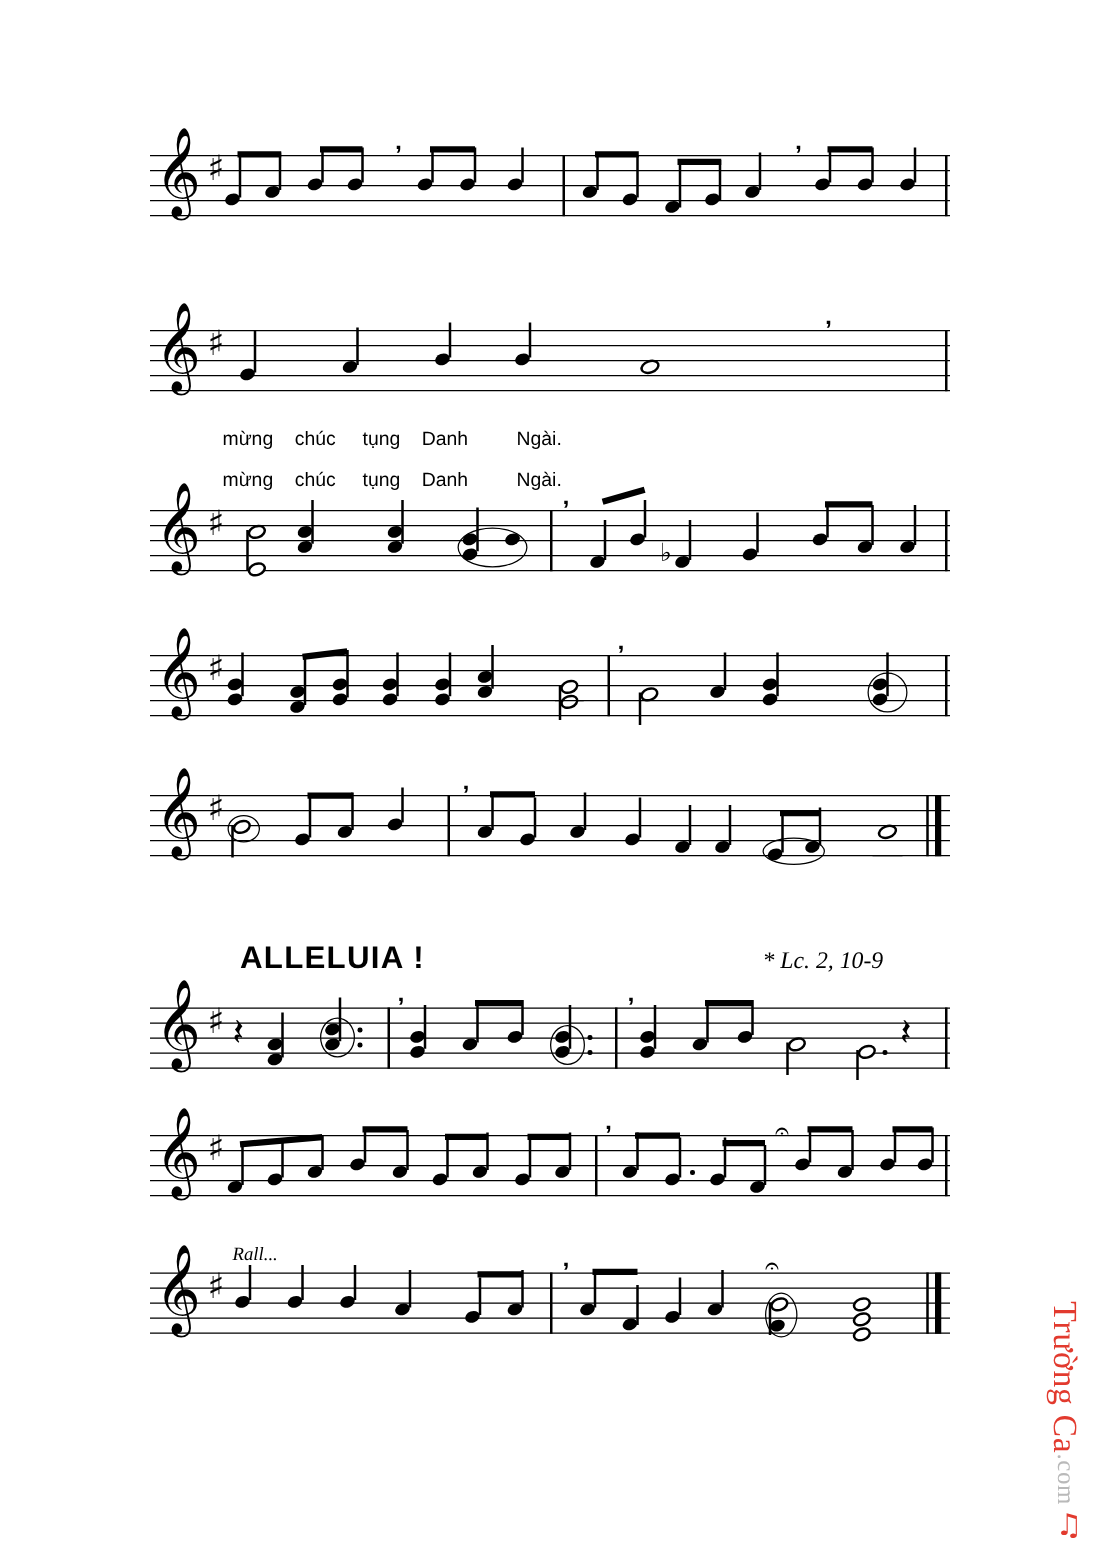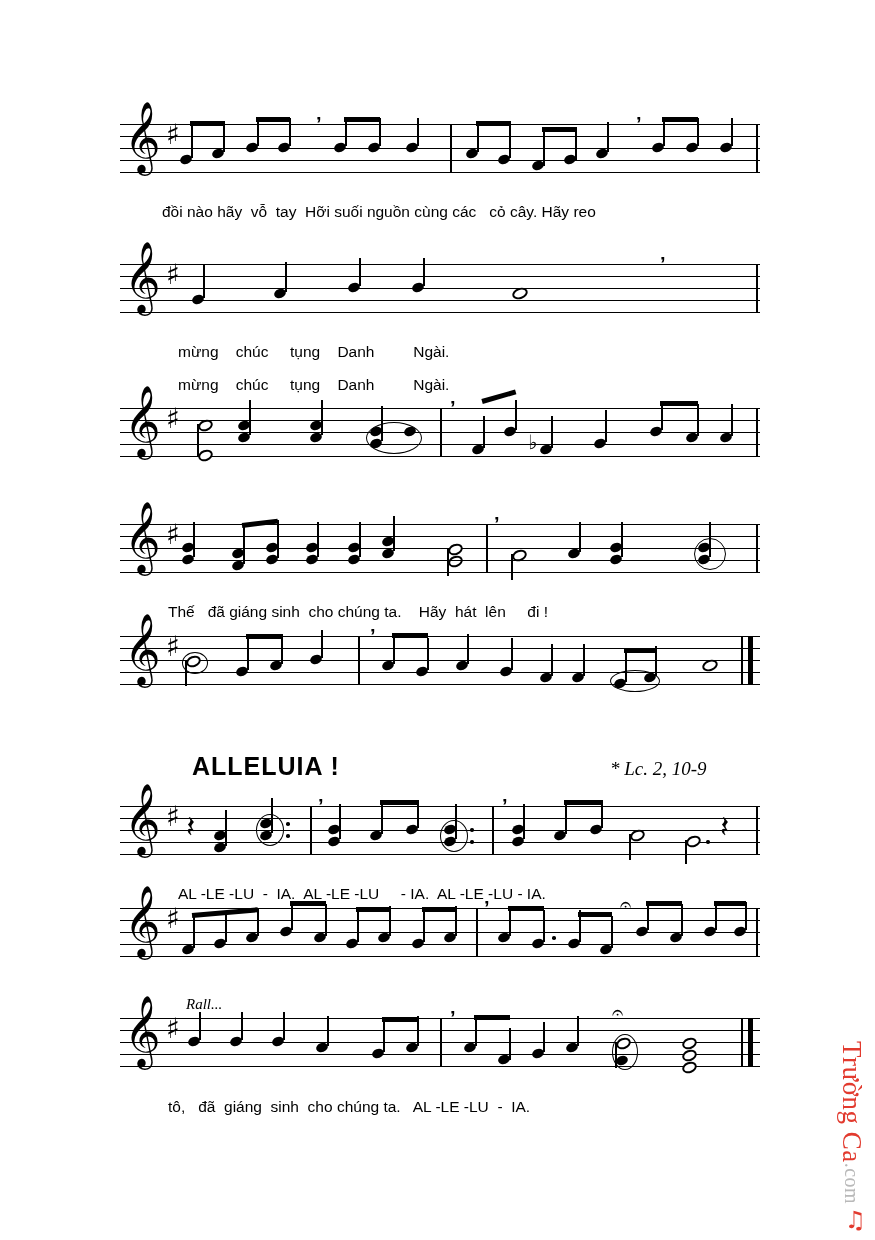--- a/index.html
+++ b/index.html
@@ -256,21 +256,20 @@
       <div class="breath" style="left:516px; top:-4px;">’</div>
       <div class="nh" style="left:532px; top:25px;"></div>
         <div class="stem" style="left:543px; top:0px; height:28px;"></div>
       <div class="nh" style="left:566px; top:25px;"></div>
         <div class="stem" style="left:577px; top:0px; height:28px;"></div>
       <div class="beam" style="left:542px; top:-1px; width:36px;"></div>
       <div class="nh" style="left:600px; top:25px;"></div>
         <div class="stem" style="left:611px; top:0px; height:28px;"></div>
       <div class="barline" style="left:636px;"></div>
     </div>
-    <div class="lyric" style="left:42px; top:85px;">đồi nào hãy  vỗ  tay  Hỡi suối nguồn cùng các   cỏ cây. Hãy reo</div>
   </div>
 
   <div class="system" style="top:258px;">
     <div class="staff">
       <div class="line l1"></div>
       <div class="line l2"></div>
       <div class="line l3"></div>
       <div class="line l4"></div>
       <div class="line l5"></div>
       <div class="clef">𝄞</div>
@@ -394,21 +393,20 @@
       <div class="nh" style="left:490px; top:25px;"></div>
       <div class="nh" style="left:490px; top:37px;"></div>
       <div class="stem" style="left:501px; top:4px; height:35px;"></div>
 
       <div class="nh" style="left:578px; top:25px;"></div>
       <div class="nh" style="left:578px; top:37px;"></div>
       <div class="stem" style="left:589px; top:4px; height:35px;"></div>
       <div class="circle-note" style="left:574px; top:20px; width:30px; height:30px;"></div>
       <div class="barline" style="left:636px;"></div>
     </div>
-    <div class="lyric" style="left:48px; top:85px;">Thế   đã giáng sinh  cho chúng ta.    Hãy  hát  lên     đi !</div>
   </div>
 
   <div class="system" style="top:630px;">
     <div class="staff">
       <div class="line l1"></div>
       <div class="line l2"></div>
       <div class="line l3"></div>
       <div class="line l4"></div>
       <div class="line l5"></div>
       <div class="clef">𝄞</div>
@@ -516,21 +514,20 @@
 
       <div class="nh open" style="left:510px; top:30px; width:15px; height:11px;"></div>
       <div class="stem" style="left:509px; top:34px; height:26px;"></div>
 
       <div class="nh open" style="left:566px; top:36px; width:15px; height:11px;"></div>
       <div class="stem" style="left:565px; top:40px; height:24px;"></div>
       <div class="dot" style="left:586px; top:40px;"></div>
       <div class="rest-qtr" style="left:600px; top:12px;">𝄽</div>
       <div class="barline" style="left:636px;"></div>
     </div>
-    <div class="lyric" style="left:58px; top:85px;">AL -LE -LU  -  IA.  AL -LE -LU     - IA.  AL -LE -LU - IA.</div>
   </div>
 
   <div class="system" style="top:902px;">
     <div class="staff">
       <div class="line l1"></div>
       <div class="line l2"></div>
       <div class="line l3"></div>
       <div class="line l4"></div>
       <div class="line l5"></div>
       <div class="clef">𝄞</div>
@@ -631,21 +628,20 @@
       <div class="nh open" style="left:496px; top:26px; width:15px; height:11px;"></div>
       <div class="nh" style="left:496px; top:44px;"></div>
       <div class="stem" style="left:495px; top:30px; height:26px;"></div>
       <div class="circle-note" style="left:492px; top:22px; width:24px; height:34px;"></div>
 
       <div class="nh open" style="left:562px; top:26px; width:15px; height:11px;"></div>
       <div class="nh open" style="left:562px; top:38px; width:15px; height:11px;"></div>
       <div class="nh open" style="left:562px; top:50px; width:15px; height:11px;"></div>
       <div class="endbar" style="left:628px;"></div>
     </div>
-    <div class="lyric" style="left:48px; top:98px;">tô,   đã  giáng  sinh  cho chúng ta.   AL -LE -LU  -  IA.</div>
   </div>
 
   <div class="watermark">
     <span>Trường Ca</span><span class="com">.com</span>
   </div>
   <div class="wm-icon">♫</div>
 
 </div>
 
 </body></html>

